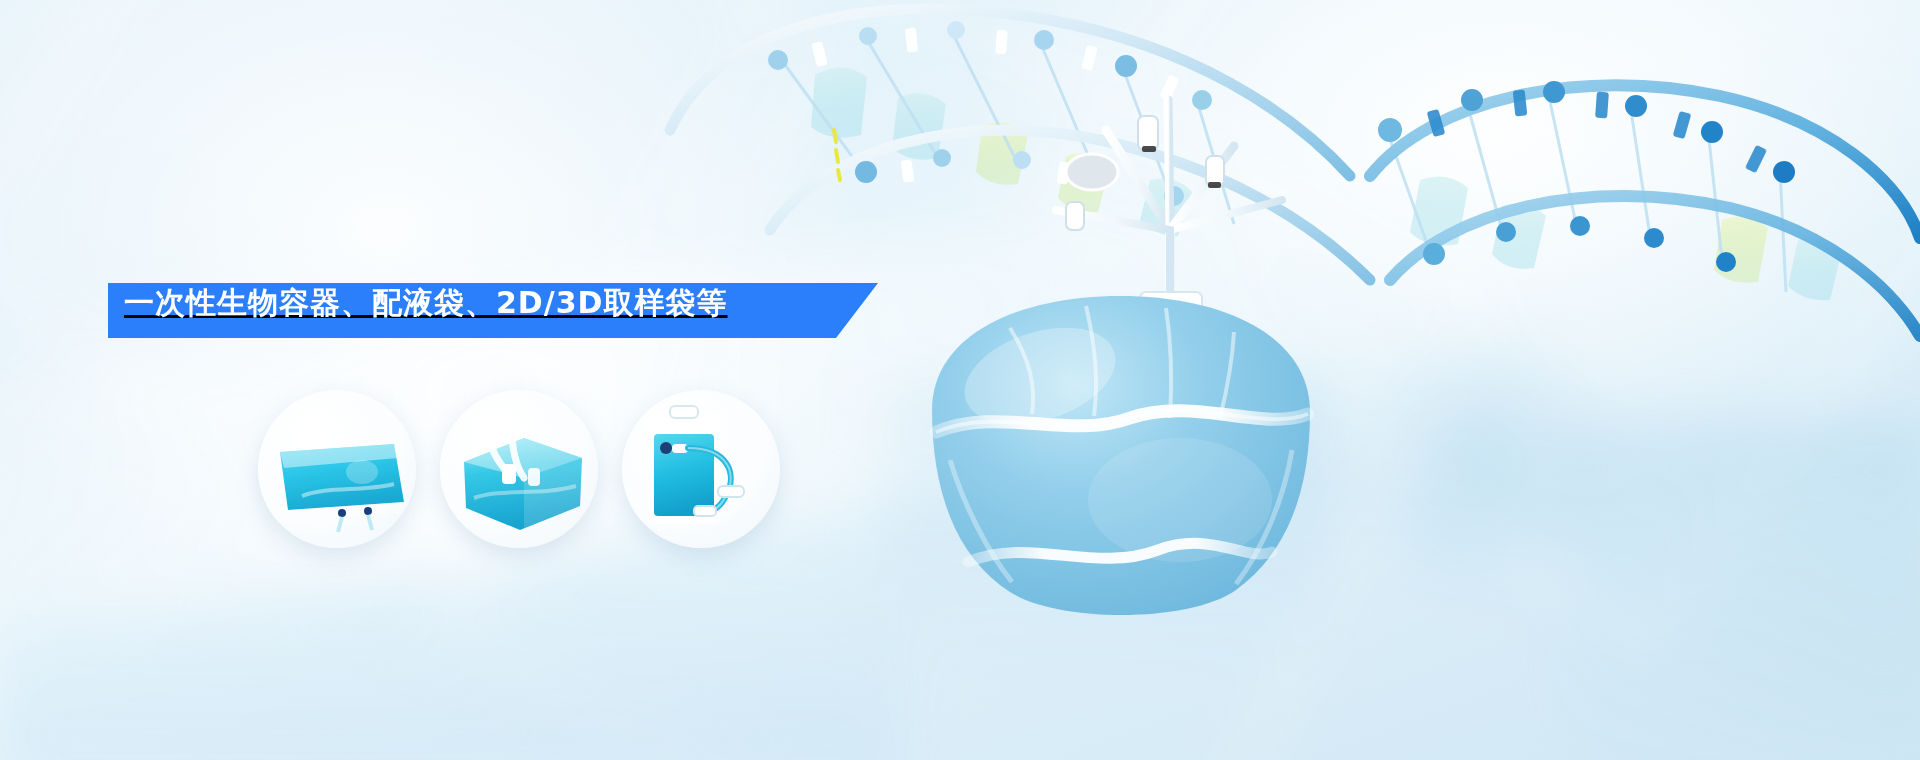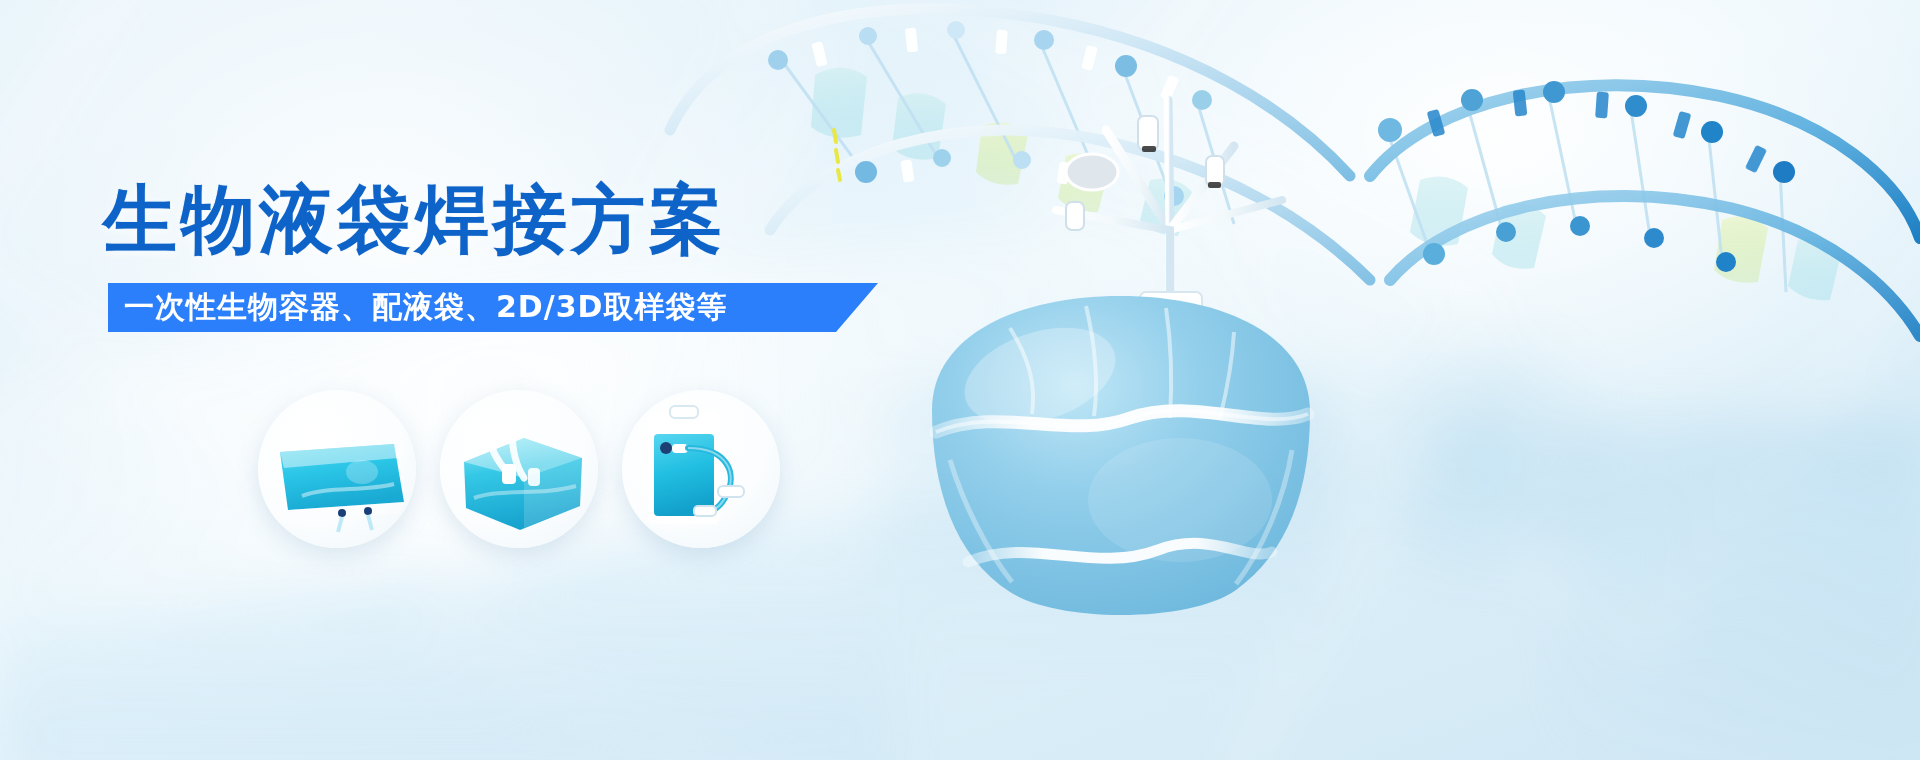--- a/index.html
+++ b/index.html
@@ -50,25 +50,26 @@
   .headline{
     position:absolute;left:103px;top:180px;
     font-size:74px;font-weight:bold;letter-spacing:4px;
     color:#0d63c8;line-height:1.08;white-space:nowrap;
     text-shadow:0 2px 10px rgba(255,255,255,.85), 0 0 1px rgba(13,99,200,.6);
     font-family:"DejaVu Sans","Liberation Sans",sans-serif;
   }
 
   
   .subbar{
-    position:absolute;left:108px;top:283px;height:49px;width:770px;
+    position:absolute;left:108px;top:283px;height:55px;width:770px;
     background:#2b7ffa;
     clip-path:polygon(0 0, 100% 0, calc(100% - 42px) 100%, 0 100%);
-    display:flex;align-items:center;
+    display:flex;
     box-shadow:0 4px 16px rgba(43,127,250,.22);
+    text-decoration:underline;
   }
   .subbar-text{
     color:#ffffff;font-size:30px;font-weight:bold;letter-spacing:1px;
     margin-left:16px;white-space:nowrap;
     font-family:"DejaVu Sans","Liberation Sans",sans-serif;
   }
 
   
   .circles{position:absolute;left:250px;top:382px;width:580px;height:180px;}
   .pcircle{
@@ -270,21 +271,20 @@
 
     <path d="M88 272 C 150 246, 214 284, 278 260 C 330 240, 368 272, 392 262" stroke="url(#seam)" stroke-width="11" fill="none" stroke-linecap="round"></path>
 
     <ellipse cx="160" cy="86" rx="78" ry="44" fill="#ffffff" opacity=".28" transform="rotate(-18 160 86)"></ellipse>
     <ellipse cx="300" cy="210" rx="92" ry="62" fill="#ffffff" opacity=".12"></ellipse>
 
     <path d="M70 170 C 84 216, 108 262, 132 292" stroke="#ffffff" stroke-opacity=".35" stroke-width="5" fill="none"></path>
     <path d="M412 160 C 404 210, 382 260, 356 294" stroke="#ffffff" stroke-opacity=".35" stroke-width="5" fill="none"></path>
   </svg>
 
-  <div class="headline">生物液袋焊接方案</div>
 
   <div class="subbar">
     <span class="subbar-text">一次性生物容器、配液袋、2D/3D取样袋等</span>
   </div>
 
   <div class="circles">
 
     <div class="pcircle pc1">
       <svg viewBox="0 0 158 158" width="158" height="158">
         <defs>

